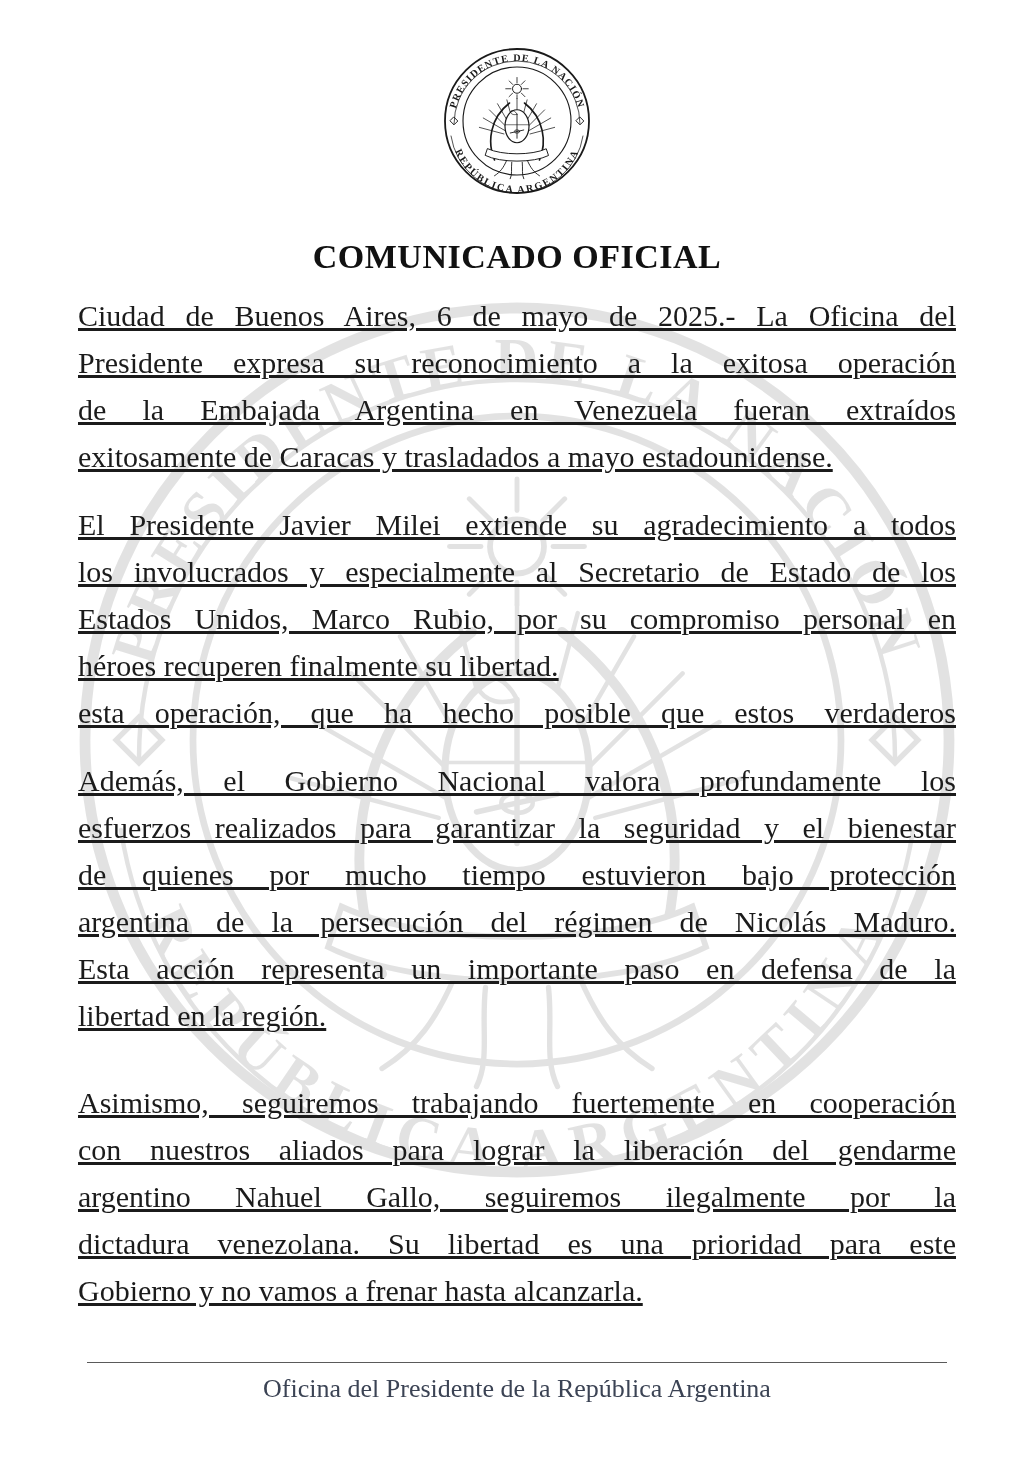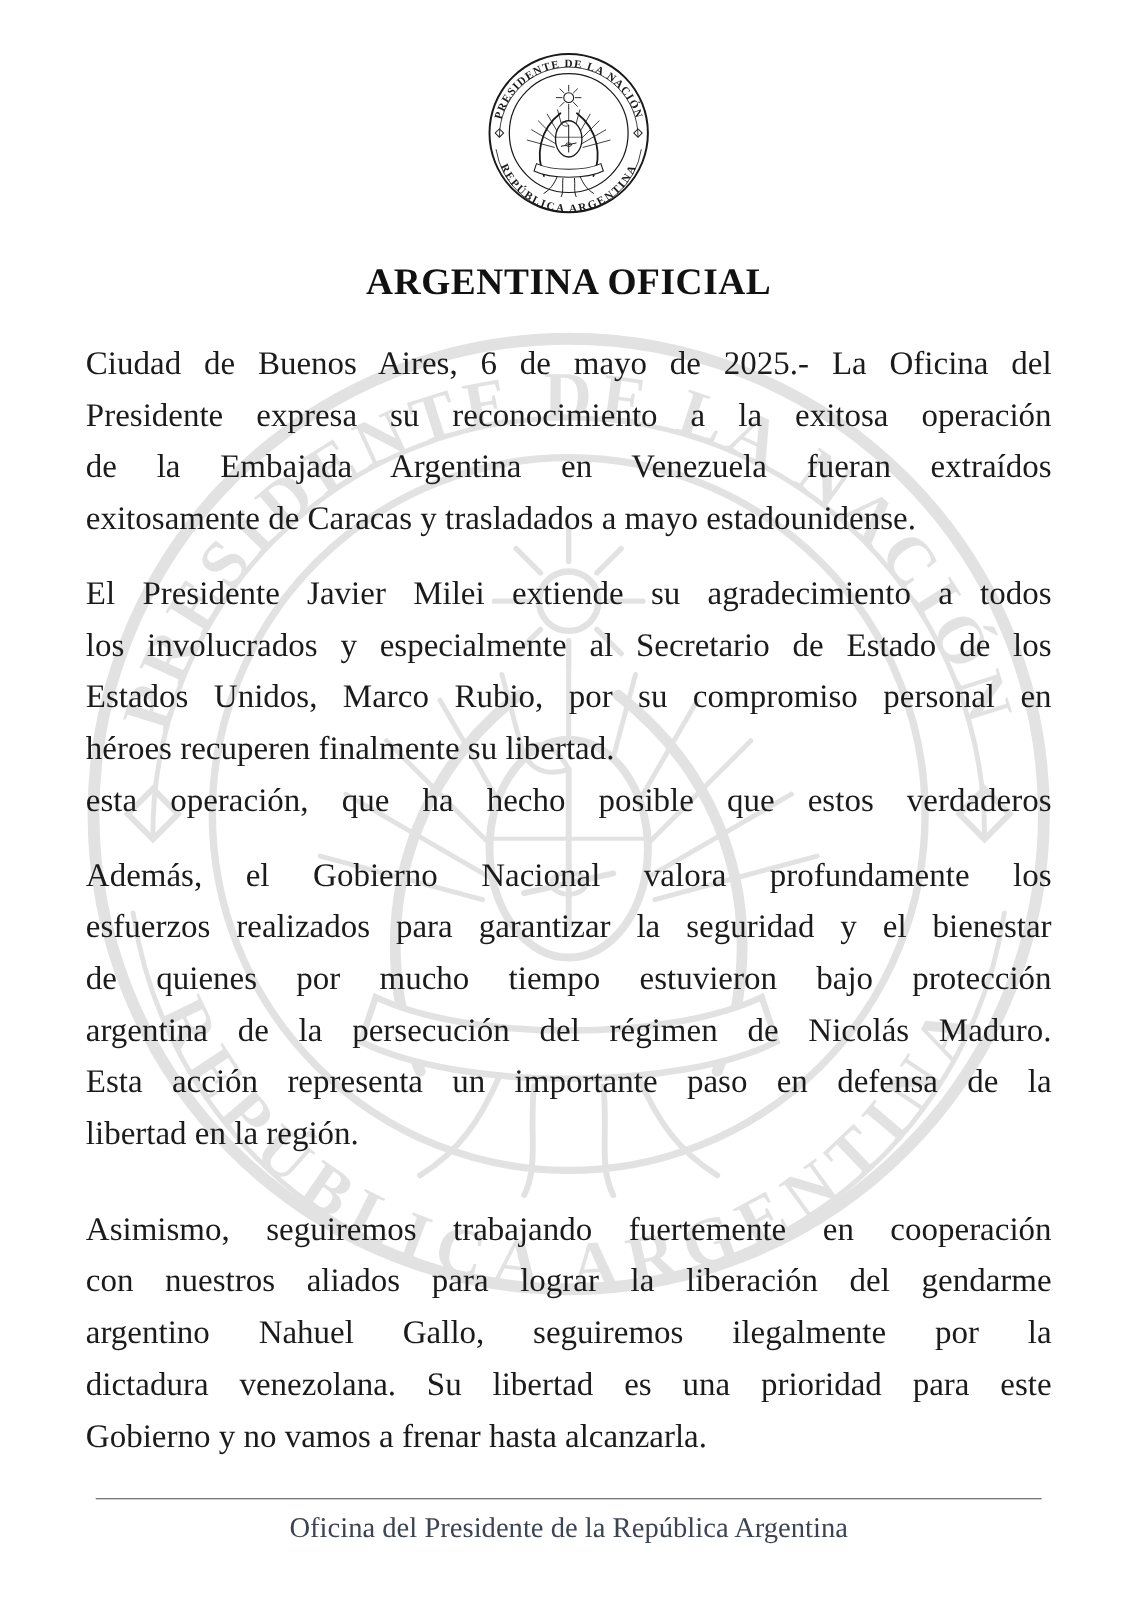--- a/index.html
+++ b/index.html
@@ -56,27 +56,28 @@
     text-align: center;
     font-size: 34px;
     font-weight: bold;
     letter-spacing: 0.5px;
     color: var(--title-text);
     z-index: 1;
   }
 
   .doc-body {
     position: absolute;
-    top: 307px;
+    top: 292px;
     left: 78px;
     width: 878px;
     z-index: 1;
     font-size: 30px;
     line-height: 47px;
     color: var(--body-text);
+    text-decoration: underline;
   }
   .para { margin-bottom: 21px; }
   .para:last-child { margin-bottom: 0; margin-top: 40px; }
   .line { text-align: justify; text-align-last: justify; }
   .line.last { text-align-last: left; }
 
   .footer-rule {
     position: absolute;
     top: 1362px;
     left: 87px;
@@ -144,21 +145,21 @@
         <use href="#seal-graphic"></use>
       </svg>
   </div>
 
   <div class="seal-header">
     <svg viewBox="0 0 200 200">
         <use href="#seal-graphic"></use>
       </svg>
   </div>
 
-  <h1 class="doc-title">ARGENTINA OFICIAL</h1>
+  <h1 class="doc-title">COMUNICADO OFICIAL</h1>
 
   <div class="doc-body">
       <div class="para">
         <div class="line">Ciudad de Buenos Aires, 6 de mayo de 2025.- La Oficina del</div>
         <div class="line">Presidente expresa su reconocimiento a la exitosa operación</div>
         <div class="line">de la Embajada Argentina en Venezuela fueran extraídos</div>
         <div class="line last">exitosamente de Caracas y trasladados a mayo estadounidense.</div>
       </div>
       <div class="para">
         <div class="line">El Presidente Javier Milei extiende su agradecimiento a todos</div>

